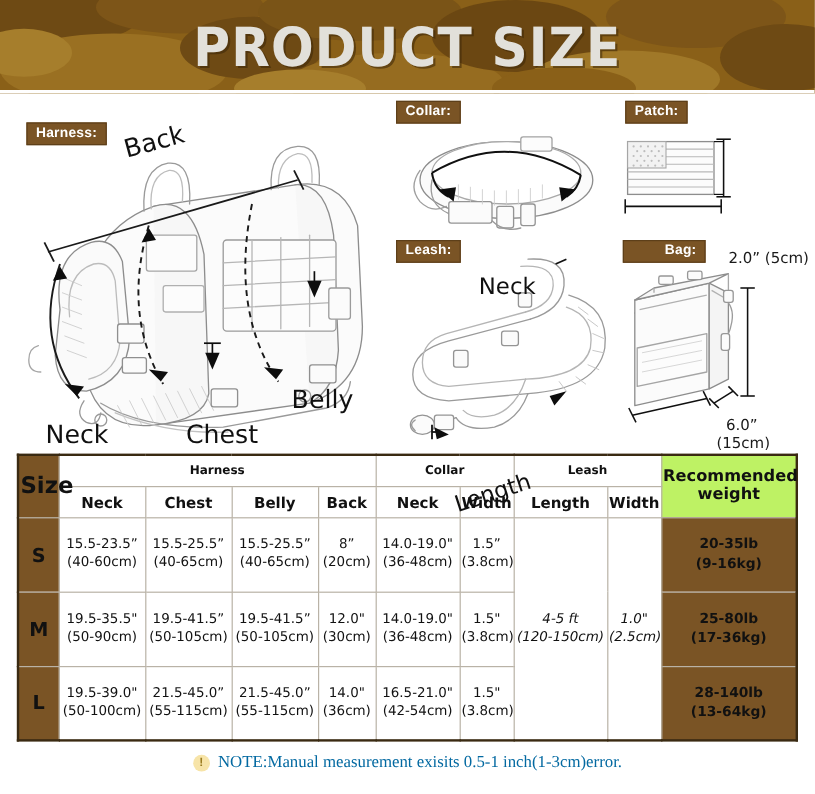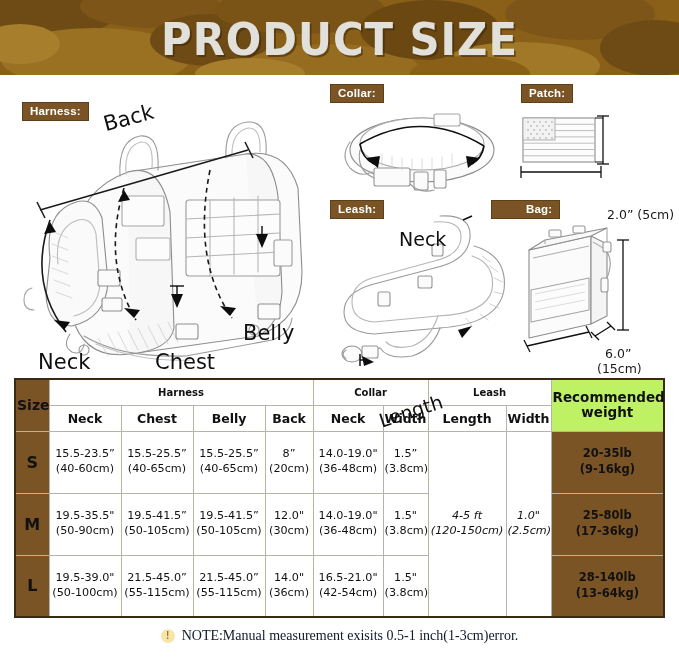--- a/index.html
+++ b/index.html
@@ -108,21 +108,21 @@
     color:#ffffff;
     font-weight:bold;
     font-size:16px;
     width:34px;
     border-color:#6a481f;
   }
   .size-head {
     background:#7a5425;
     color:#ffffff;
     font-weight:bold;
-    font-size:14px;
+    font-size:19px;
     border-color:#6a481f;
   }
   .datacell {
     font-size:11.2px;
     line-height:1.3;
     height:62px;
   }
   .weightcell {
     background:#7a5425;
     color:#ffffff;
@@ -158,21 +158,21 @@
     background:#f7e4a8;
     color:#9a7b20;
     font-size:10px;
     font-weight:bold;
     display:flex; align-items:center; justify-content:center;
     line-height:1;
   }
   #note-text {
     font-family:"Liberation Serif", serif;
     font-size:14px;
-    color:#0f172a;
+    color:#0369a1;
     white-space:nowrap;
   }
 </style>
 </head>
 <body>
 
 <div id="header">
   <svg width="679" height="78" style="position:absolute;left:0;top:0;">
     <rect x="0" y="0" width="679" height="78" fill="#8a6018"></rect>
     <ellipse cx="40" cy="12" rx="78" ry="26" fill="#6e4a14"></ellipse>
@@ -426,21 +426,21 @@
         <line x1="38" y1="152" x2="46" y2="152"></line>
         <line x1="38" y1="146" x2="38" y2="158"></line>
         <line x1="141" y1="12" x2="150" y2="8"></line>
       </g>
       <polygon points="52,154 40,148 42,158" fill="#0d0d0d"></polygon>
       <polygon points="136,122 150,118 140,130" fill="#0d0d0d"></polygon>
     </svg>
   </div>
   <div class="measure-label small" style="left:378px; top:322px; transform:rotate(-18deg);">Length</div>
 
-  <div class="badge" style="left:491px; top:122px;padding-left:34px;">Bag:</div>
+  <div class="badge" style="left:519px; top:122px;padding-left:34px;">Bag:</div>
   <div class="panel" style="left:515px; top:140px;">
     <svg width="165" height="150" viewBox="0 0 165 150">
       <g fill="none" stroke="#8d8d8d" stroke-width="1.1" stroke-linejoin="round">
 
         <path d="M14 32 L76 18 L76 106 L14 120 Z" fill="#fbfbfb"></path>
 
         <path d="M76 18 L92 26 L92 98 L76 106 Z" fill="#f4f4f4"></path>
 
         <path d="M14 32 L30 22 L92 10 L76 18 Z" fill="#f8f8f8"></path>
         <path d="M30 22 L30 26 M92 10 L92 26" stroke="#a8a8a8"></path>

